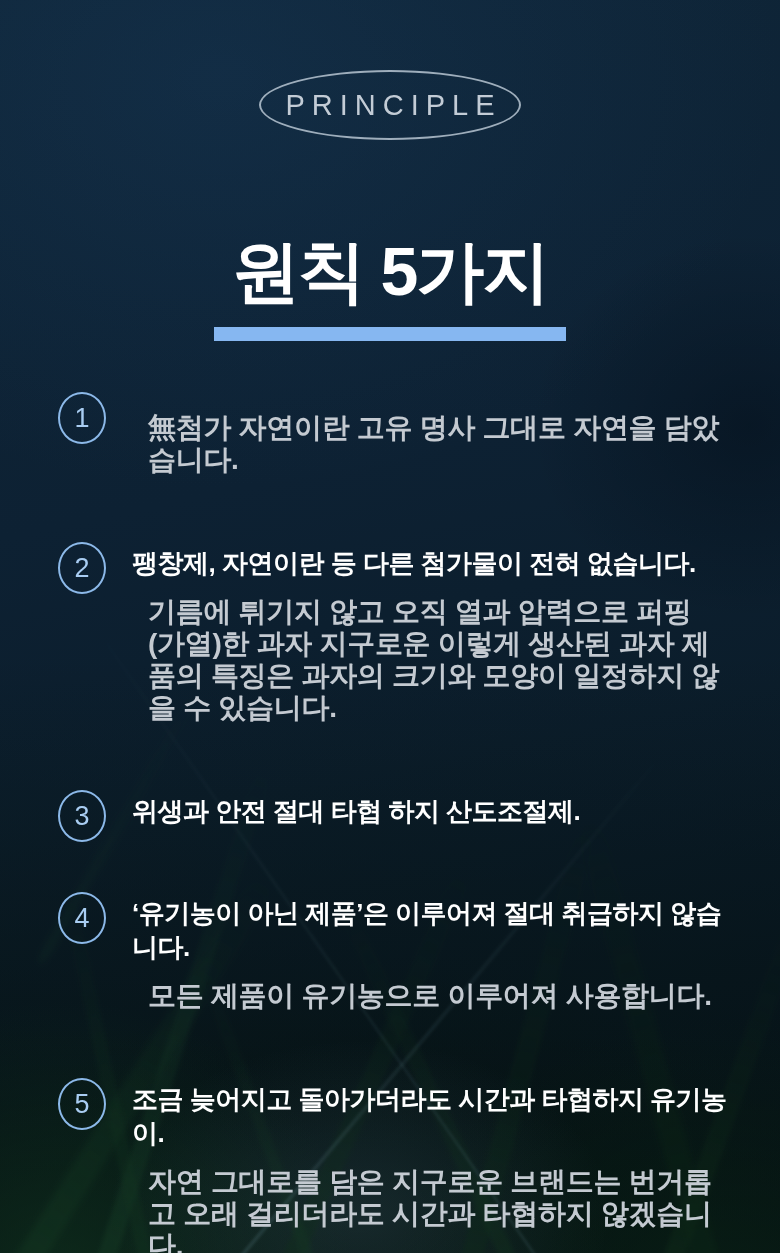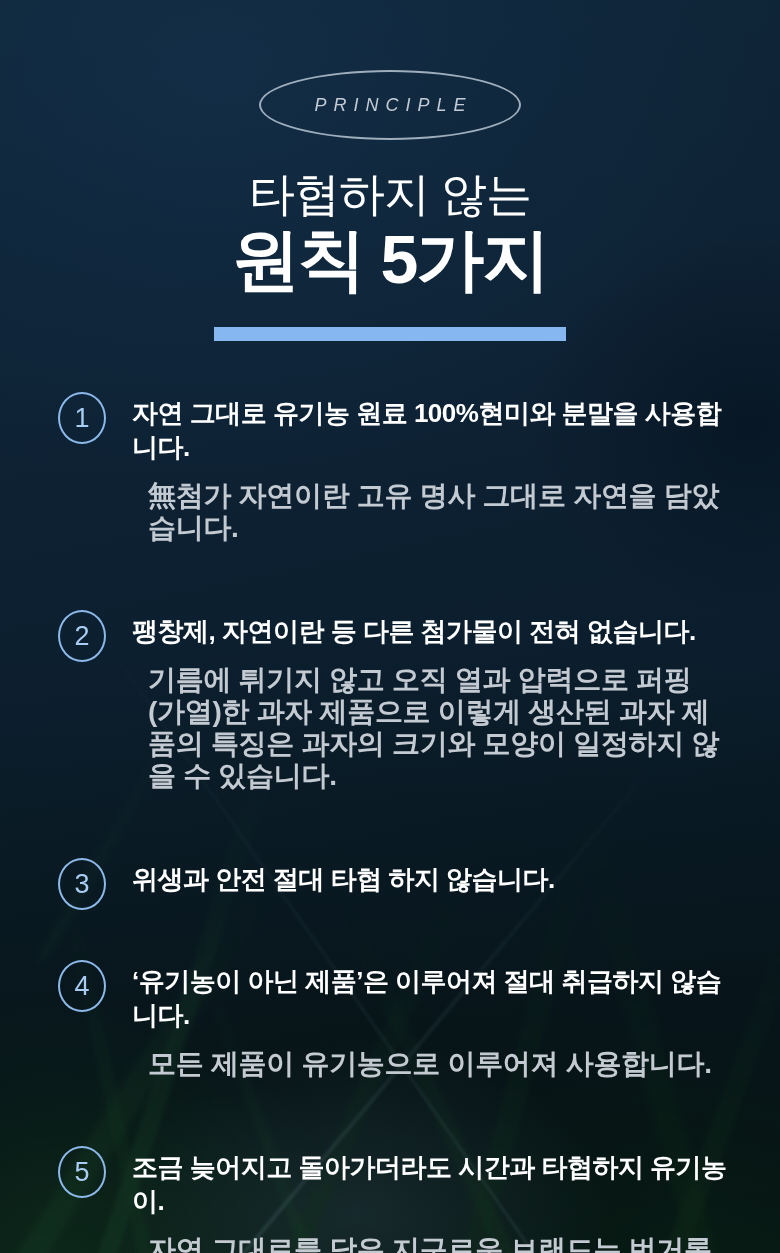--- a/index.html
+++ b/index.html
@@ -33,25 +33,25 @@
   .b9  { left:720px;  bottom:-110px; width:26px; height:570px; transform:rotate(-15deg); background:linear-gradient(to top, rgba(12,38,22,.58), transparent); filter:blur(3px); }
   .b10 { left:200px;  bottom:-50px;  width:4px;  height:720px; transform:rotate(40deg);  background:linear-gradient(to top, rgba(110,150,160,.20), transparent); filter:blur(1px); }
   .b11 { left:560px;  bottom:-40px;  width:3px;  height:820px; transform:rotate(-35deg); background:linear-gradient(to top, rgba(100,140,150,.16), transparent); filter:blur(1px); }
   .b12 { left:35px;   bottom:290px;  width:10px; height:320px; transform:rotate(30deg);  background:linear-gradient(to top, rgba(20,52,40,.26), transparent); filter:blur(3px); }
 
   .badge {
     position:absolute; top:70px; left:50%; transform:translateX(-50%);
     width:258px; height:66px; border:2px solid rgba(199,211,223,0.78); border-radius:50%;
     display:flex; align-items:center; justify-content:center;
   }
-  .badge span { color:#c3ccd6; font-size:18px; font-weight:300; letter-spacing:7px; padding-left:7px;font-style:italic; }
+  .badge span { color:#c3ccd6; font-size:29px; font-weight:300; letter-spacing:7px; padding-left:7px; }
 
   .title1 { position:absolute; top:165px; left:0; width:100%; text-align:center;
             color:#ffffff; font-size:46px; font-weight:400; line-height:58px; letter-spacing:-1px; margin:0; }
-  .title2 { position:absolute; top:220px; left:0; width:100%; text-align:center;
+  .title2 { position:absolute; top:232px; left:0; width:100%; text-align:center;
             color:#ffffff; font-size:68px; font-weight:800; line-height:78px; letter-spacing:-2px; margin:0; }
   .underline { position:absolute; top:327px; left:50%; transform:translateX(-50%);
                width:352px; height:14px; }
 
   .principles { position:absolute; top:396px; left:58px; width:684px;
                 margin:0; padding:0; list-style:none; }
   .principle { display:flex; align-items:flex-start; margin:0 0 54px 0; }
   .num {
     flex:0 0 auto; width:44px; height:48px; margin:-4px 26px 0 0;
     border:2px solid #8cb9e9; border-radius:50%;
@@ -81,52 +81,50 @@
     <div class="blade b9"></div>
     <div class="blade b10"></div>
     <div class="blade b11"></div>
     <div class="blade b12"></div>
   </div>
 
   <div class="badge">
     <span>PRINCIPLE</span>
   </div>
 
-  <h1 class="title1">타협하지 않는</h1>
   <h2 class="title2">원칙 5가지</h2>
   <div class="underline" style="background: rgb(134, 183, 241);"></div>
 
   <ol class="principles">
 
     <li class="principle">
       <div class="num">
         <span>1</span>
       </div>
       <div class="texts">
-        <h3>자연 그대로 유기농 원료 100%현미와  분말을 사용합니다.</h3>
         <p>無첨가 자연이란 고유 명사 그대로 자연을 담았습니다.</p>
       </div>
     </li>
 
     <li class="principle">
       <div class="num">
         <span>2</span>
       </div>
       <div class="texts">
         <h3>팽창제, 자연이란 등 다른 첨가물이 전혀 없습니다.</h3>
-        <p>기름에 튀기지 않고 오직 열과 압력으로 퍼핑(가열)한 과자 제품으로 이렇게 생산된 과자 제품의 특징은 과자의 크기와 모양이 일정하지 않을 수 있습니다.</p>
+        <p>기름에 튀기지 않고 오직 열과 압력으로 퍼핑(가열)한 과자 지구로운 이렇게 생산된 과자 제품의 특징은 과자의 크기와 모양이 일정하지 않을 수 있습니다.</p>
       </div>
     </li>
 
     <li class="principle">
       <div class="num">
         <span>3</span>
       </div>
       <div class="texts">
-        <h3>위생과 안전 절대 타협 하지 않습니다.</h3>
+        <h3>위생과 안전 절대 타협 하지 산도조절제.</h3>
       </div>
     </li>
 
     <li class="principle">
       <div class="num">
         <span>4</span>
       </div>
       <div class="texts">
         <h3>‘유기농이 아닌 제품’은 이루어져 절대 취급하지 않습니다.</h3>
         <p>모든 제품이 유기농으로 이루어져 사용합니다.</p>

